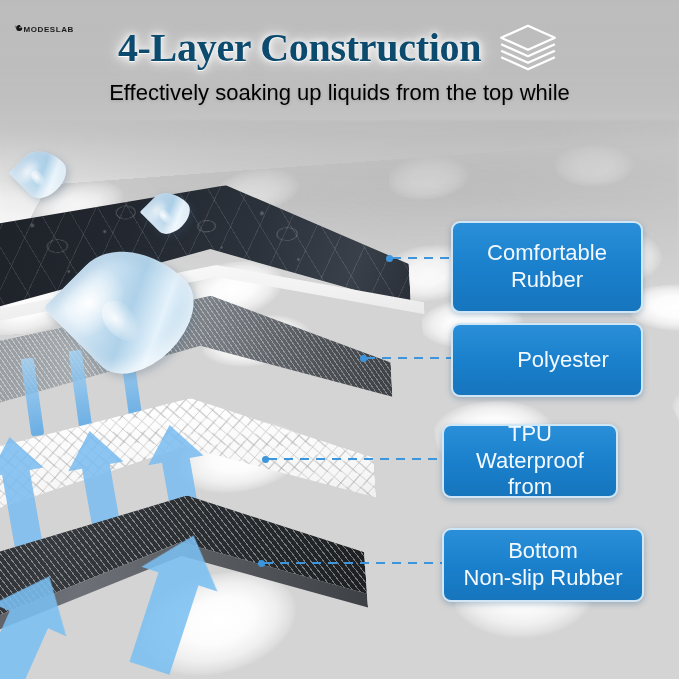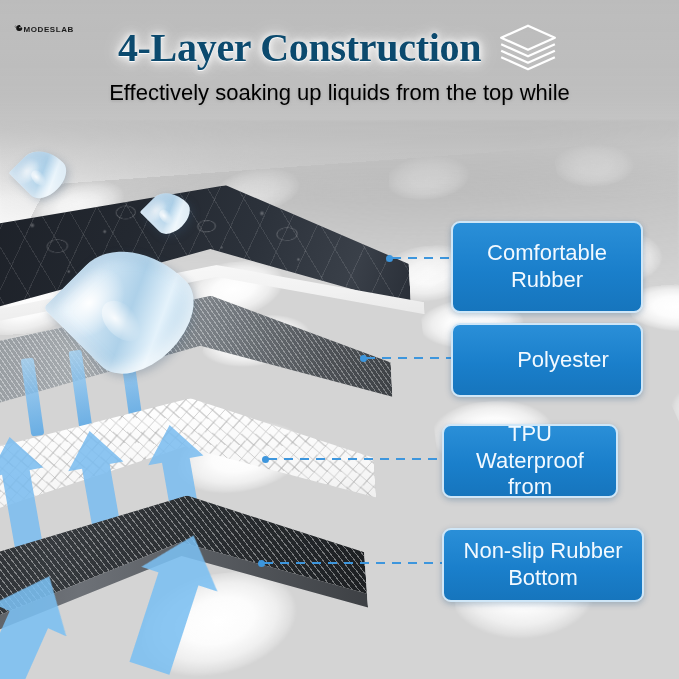--- a/index.html
+++ b/index.html
@@ -332,22 +332,22 @@
 
   <div class="callout" style="left:442px;top:424px;width:176px;height:74px;">
     <div>
       <span>TPU Waterproof</span>
       <span>from</span>
     </div>
   </div>
 
   <div class="callout" style="left:442px;top:528px;width:202px;height:74px;">
     <div>
+      <span>Bottom</span>
       <span>Non-slip Rubber</span>
-      <span>Bottom</span>
     </div>
   </div>
 
   <div class="logo">
     <svg class="logo-mark" viewBox="0 0 34 24">
       <path d="M30 12a11 11 0 1 1-8.5-10.7A13 13 0 0 0 30 12z" fill="#141414"></path>
       <circle cx="21.5" cy="10.5" r="2.3" fill="#ffffff"></circle>
       <path d="M4 2c3 3 6 5 9 6-3.4.6-6.8-.8-9-6z" fill="#141414"></path>
       <path d="M1 6c3.2 2.2 6.4 3.6 9.6 4-3.4 1.1-7 .2-9.6-4z" fill="#141414"></path>
     </svg>

